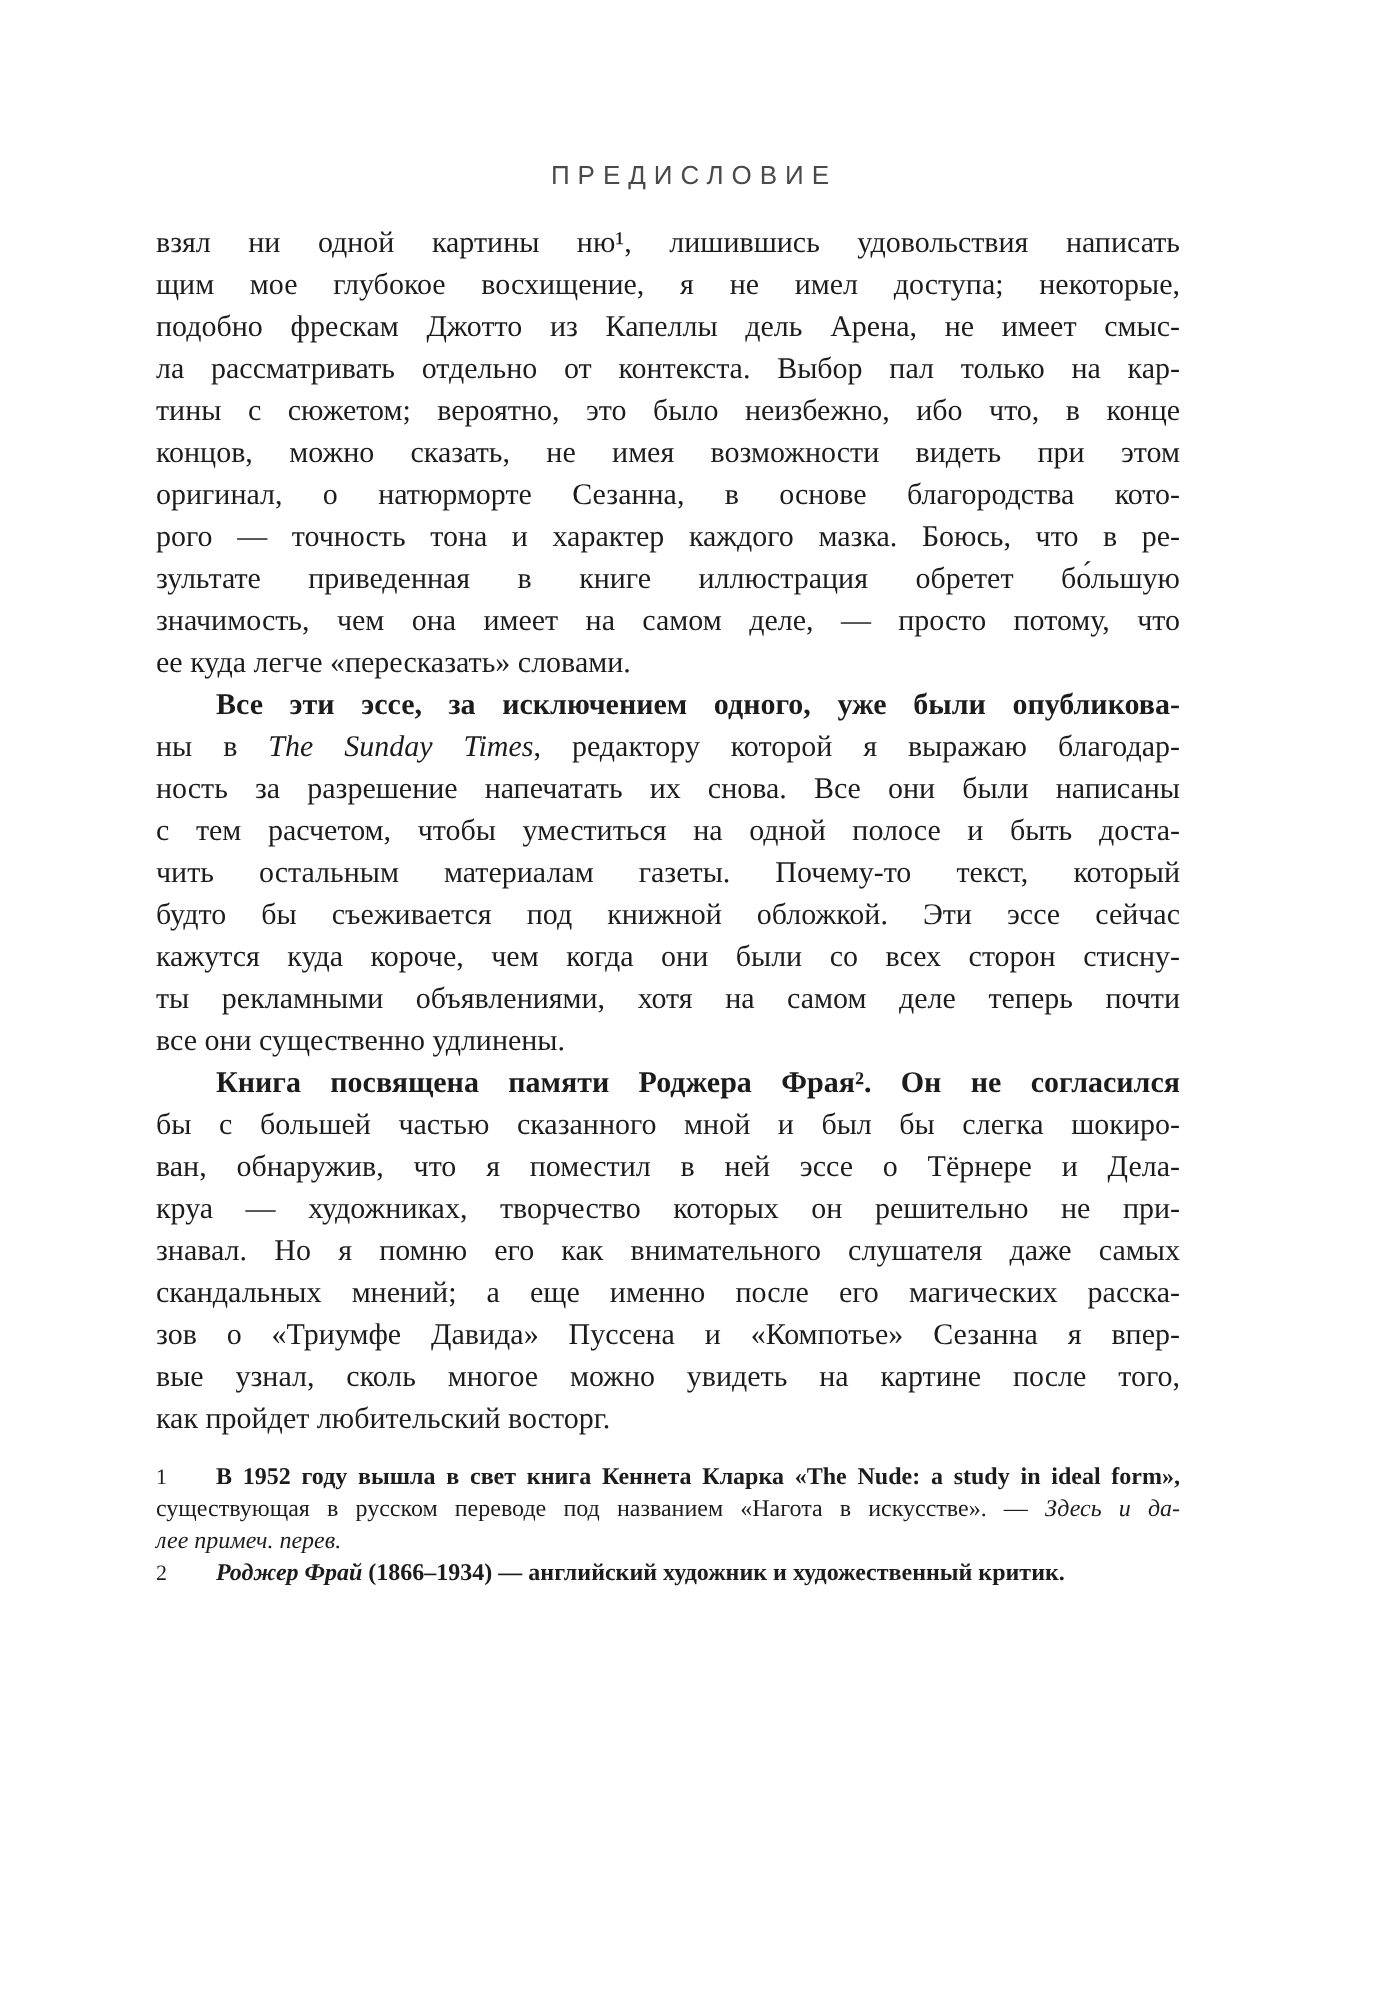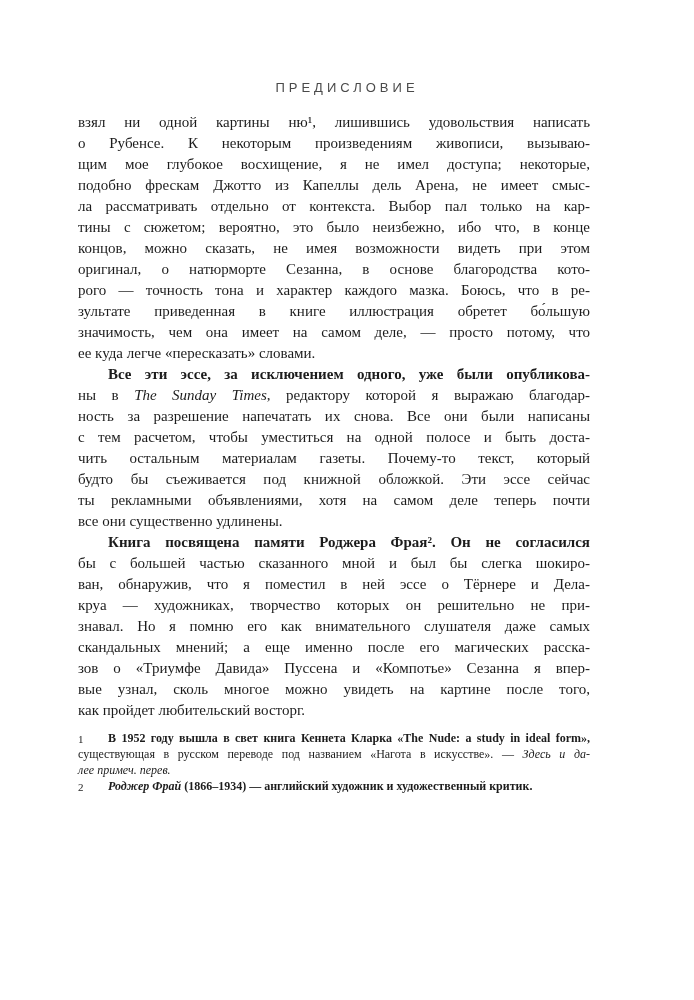--- a/index.html
+++ b/index.html
@@ -55,39 +55,39 @@
 </head>
 <body>
 
 <div class="page">
   <div class="page-title">ПРЕДИСЛОВИЕ</div>
 
   <div class="text-column">
     <div>
         <div class="paragraph">
           <div class="line">взял ни одной картины ню¹, лишившись удовольствия написать</div>
-          <div class="line">о Рубенсе. К некоторым произведениям живописи, вызываю-</div>
           <div class="line">щим мое глубокое восхищение, я не имел доступа; некоторые,</div>
           <div class="line">подобно фрескам Джотто из Капеллы дель Арена, не имеет смыс-</div>
           <div class="line">ла рассматривать отдельно от контекста. Выбор пал только на кар-</div>
           <div class="line">тины с сюжетом; вероятно, это было неизбежно, ибо что, в конце</div>
           <div class="line">концов, можно сказать, не имея возможности видеть при этом</div>
           <div class="line">оригинал, о натюрморте Сезанна, в основе благородства кото-</div>
           <div class="line">рого — точность тона и характер каждого мазка. Боюсь, что в ре-</div>
           <div class="line">зультате приведенная в книге иллюстрация обретет бо́льшую</div>
           <div class="line">значимость, чем она имеет на самом деле, — просто потому, что</div>
           <div class="line last">ее куда легче «пересказать» словами.</div>
         </div>
         <div class="paragraph">
           <div class="line indent">Все эти эссе, за исключением одного, уже были опубликова-</div>
           <div class="line">ны в <i>The Sunday Times</i>, редактору которой я выражаю благодар-</div>
           <div class="line">ность за разрешение напечатать их снова. Все они были написаны</div>
           <div class="line">с тем расчетом, чтобы уместиться на одной полосе и быть доста-</div>
           <div class="line">чить остальным материалам газеты. Почему-то текст, который</div>
           <div class="line">будто бы съеживается под книжной обложкой. Эти эссе сейчас</div>
+          <div class="line">кажутся куда короче, чем когда они были со всех сторон стисну-</div>
           <div class="line">ты рекламными объявлениями, хотя на самом деле теперь почти</div>
           <div class="line last">все они существенно удлинены.</div>
         </div>
         <div class="paragraph">
           <div class="line indent">Книга посвящена памяти Роджера Фрая². Он не согласился</div>
           <div class="line">бы с большей частью сказанного мной и был бы слегка шокиро-</div>
           <div class="line">ван, обнаружив, что я поместил в ней эссе о Тёрнере и Дела-</div>
           <div class="line">круа — художниках, творчество которых он решительно не при-</div>
           <div class="line">знавал. Но я помню его как внимательного слушателя даже самых</div>
           <div class="line">скандальных мнений; а еще именно после его магических расска-</div>

